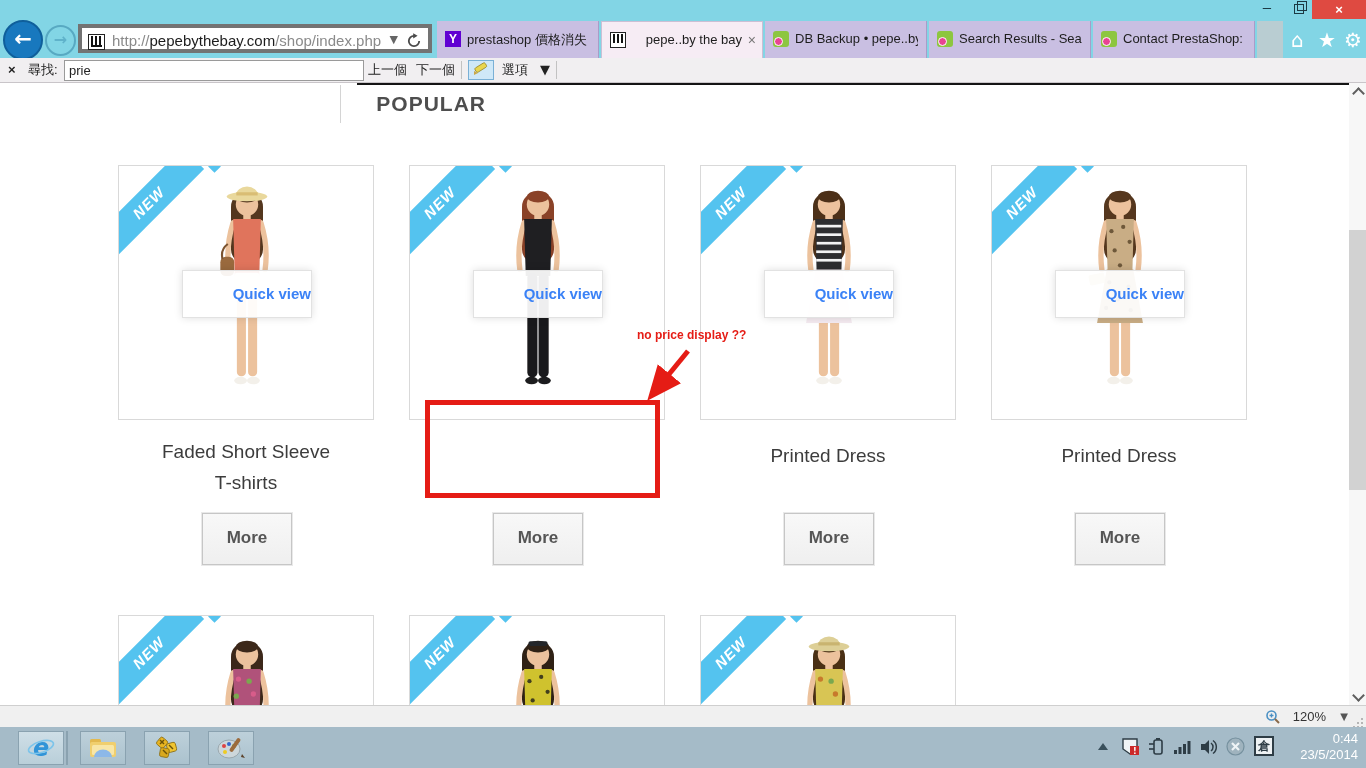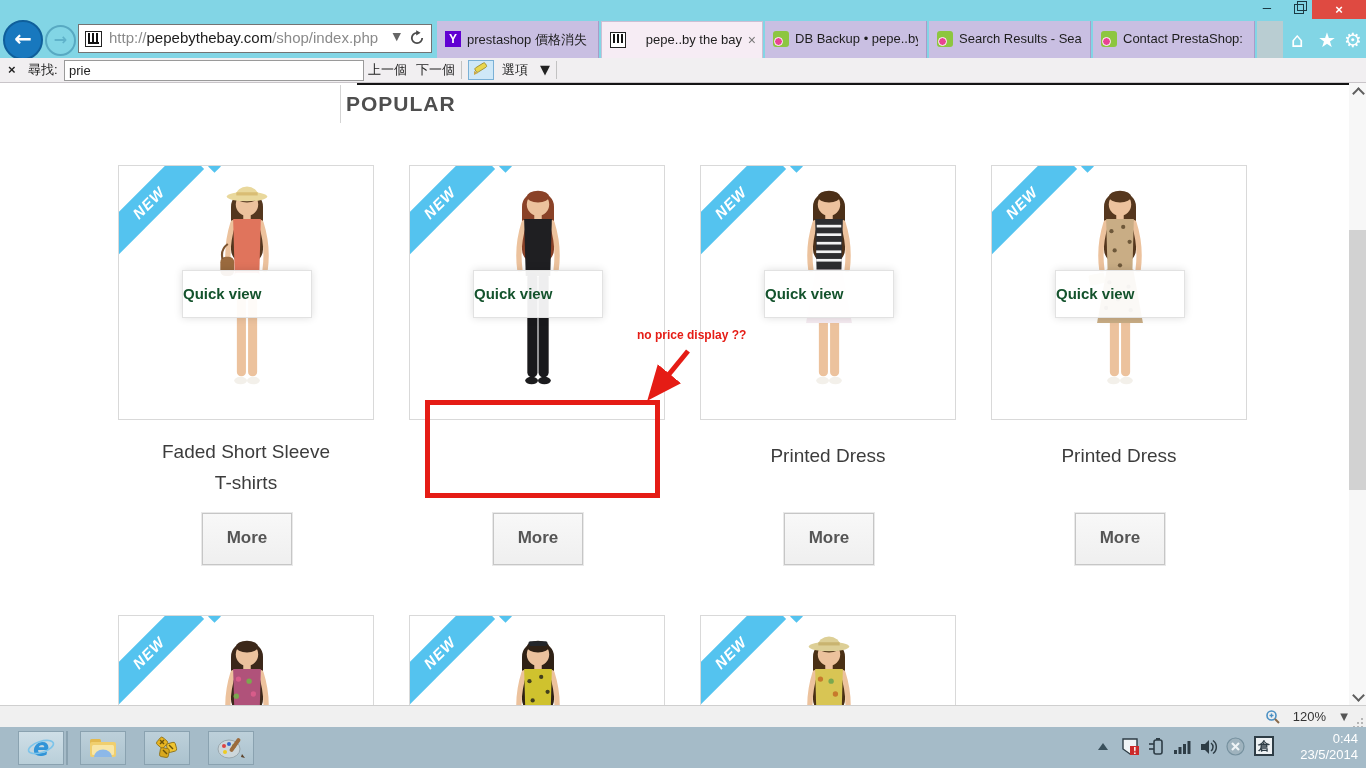--- a/index.html
+++ b/index.html
@@ -12,21 +12,21 @@
   .btn-min{left:1252px;width:30px;font-size:15px;line-height:13px;}
   .btn-restore{left:1286px;width:26px;}
   .restore-glyph{position:absolute;left:8px;top:4px;width:8px;height:8px;border:1.5px solid #1b3a44;background:transparent;}
   .restore-glyph:before{content:"";position:absolute;left:2px;top:-4px;width:8px;height:8px;border:1.5px solid #1b3a44;}
   .btn-close{left:1312px;width:54px;background:#df4a41;color:#fff;font-size:13px;line-height:19px;font-weight:bold;}
   .navbtn{position:absolute;border-radius:50%;}
   .btn-back{left:3px;top:20px;width:36px;height:36px;background:#1878be;border:2px solid #0f5f9b;
     color:#fff;text-align:center;line-height:34px;font-size:21px;font-weight:bold;font-family:"DejaVu Sans",sans-serif;}
   .btn-fwd{left:45px;top:25px;width:27px;height:27px;background:transparent;border:2px solid #58a9c2;
     color:#5fb2ca;text-align:center;line-height:25px;font-size:16px;font-weight:bold;font-family:"DejaVu Sans",sans-serif;}
-  .addrbar{position:absolute;left:78px;top:24px;width:354px;height:29px;background:#fff;border:1px solid #737373;box-sizing:border-box;}
+  .addrbar{position:absolute;left:78px;top:24px;width:354px;height:29px;background:#fff;border:4px solid #737373;box-sizing:border-box;}
   .favicon-pepe{position:absolute;left:6px;top:6px;width:17px;height:16px;background:#fff;border:1px solid #222;box-sizing:border-box;
     background-image:repeating-linear-gradient(90deg,#111 0 2px,#fff 2px 4px);background-size:11px 9px;background-position:2px 1px;background-repeat:no-repeat;}
   .favicon-pepe:after{content:"";position:absolute;left:2px;bottom:2px;width:11px;height:2px;background:#111;}
   .url{position:absolute;left:30px;top:4px;font-size:15px;white-space:nowrap;}
   .url .dim{color:#8a8a8a;} .url .host{color:#1c1c1c;}
   .addr-caret{position:absolute;right:30px;top:5px;color:#666;font-size:11px;font-family:"DejaVu Sans",sans-serif;}
   .addr-refresh{position:absolute;right:6px;top:5px;}
   .tabs{position:absolute;left:437px;top:21px;height:37px;}
   .tab{position:absolute;top:0;width:162px;height:37px;background:#c9bfe2;border-right:1px solid #a99cc8;box-sizing:border-box;}
   .tab.active{background:#f6ecf4;border:1px solid #cbbfd4;border-bottom:none;text-align:right;}
@@ -52,32 +52,32 @@
   .find-prev{left:368px;} .find-next{left:416px;}
   .fsep{position:absolute;top:3px;width:1px;height:18px;background:#c2c2c2;}
   .find-hl{position:absolute;left:468px;top:2px;width:26px;height:20px;background:#cfe8f8;border:1px solid #7ab0d6;box-sizing:border-box;}
   .find-opt{left:502px;} .opt-caret{left:540px;font-family:"DejaVu Sans",sans-serif;font-size:11px;color:#333;}
 
   
   .content{position:absolute;left:0;top:83px;width:1349px;height:622px;background:#fff;overflow:hidden;}
   .topline{position:absolute;left:357px;top:0;width:992px;height:2px;background:#141414;}
   .sec-tab-active{position:absolute;left:118px;top:2px;width:206px;height:38px;background:#323232;color:#fff;
     text-align:center;line-height:38px;font-size:20px;font-weight:bold;letter-spacing:.5px;}
-  .sec-tab{position:absolute;left:346px;top:2px;width:140px;text-align:left;line-height:38px;color:#4e4e4e;
+  .sec-tab{position:absolute;left:346px;top:2px;width:140px;text-align:right;line-height:38px;color:#4e4e4e;
     font-size:21px;font-weight:600;letter-spacing:1px;}
   .sec-divider{position:absolute;left:340px;top:2px;width:1px;height:38px;background:#d4d4d4;}
 
   .card{position:absolute;width:256px;height:255px;background:#fff;border:1px solid #d9d9d9;box-sizing:border-box;overflow:hidden;}
   .ribbon{position:absolute;top:22px;left:-33px;width:126px;height:30px;line-height:30px;background:#54c3ef;
     transform:rotate(-45deg);text-align:center;color:#fff;font-weight:bold;font-style:italic;font-size:15px;letter-spacing:1px;}
   .notch{position:absolute;top:-4px;left:91px;width:9px;height:9px;background:#54c3ef;transform:rotate(45deg);}
   .figure{position:absolute;left:64px;top:10px;width:128px;height:232px;}
   .quickview{position:absolute;left:63px;top:104px;width:128px;height:46px;background:rgba(255,255,255,.93);
-    border:1px solid #e2e2e2;box-shadow:0 0 8px rgba(0,0,0,.13);text-align:left;line-height:46px;
-    font-weight:bold;font-size:15px;color:#14532d;}
+    border:1px solid #e2e2e2;box-shadow:0 0 8px rgba(0,0,0,.13);text-align:right;line-height:46px;
+    font-weight:bold;font-size:15px;color:#3b82f6;}
   .ptitle{position:absolute;width:256px;text-align:center;font-size:19px;color:#3c3c3c;line-height:31px;}
   .more{position:absolute;width:88px;height:50px;background:linear-gradient(#f8f8f8,#efefef);
     border:1px solid #c6c6c6;outline:1px solid #e9e9e9;text-align:center;line-height:48px;
     font-weight:bold;font-size:17px;color:#555;font-family:"Liberation Sans",sans-serif;}
 
   .redbox{position:absolute;left:425px;top:317px;width:225px;height:88px;border:5px solid #e51c15;}
   .ann-text{position:absolute;left:637px;top:245px;font-size:12px;font-weight:bold;color:#e51c15;}
   .ann-svg{position:absolute;left:0;top:0;width:1349px;height:622px;pointer-events:none;}
 
   

